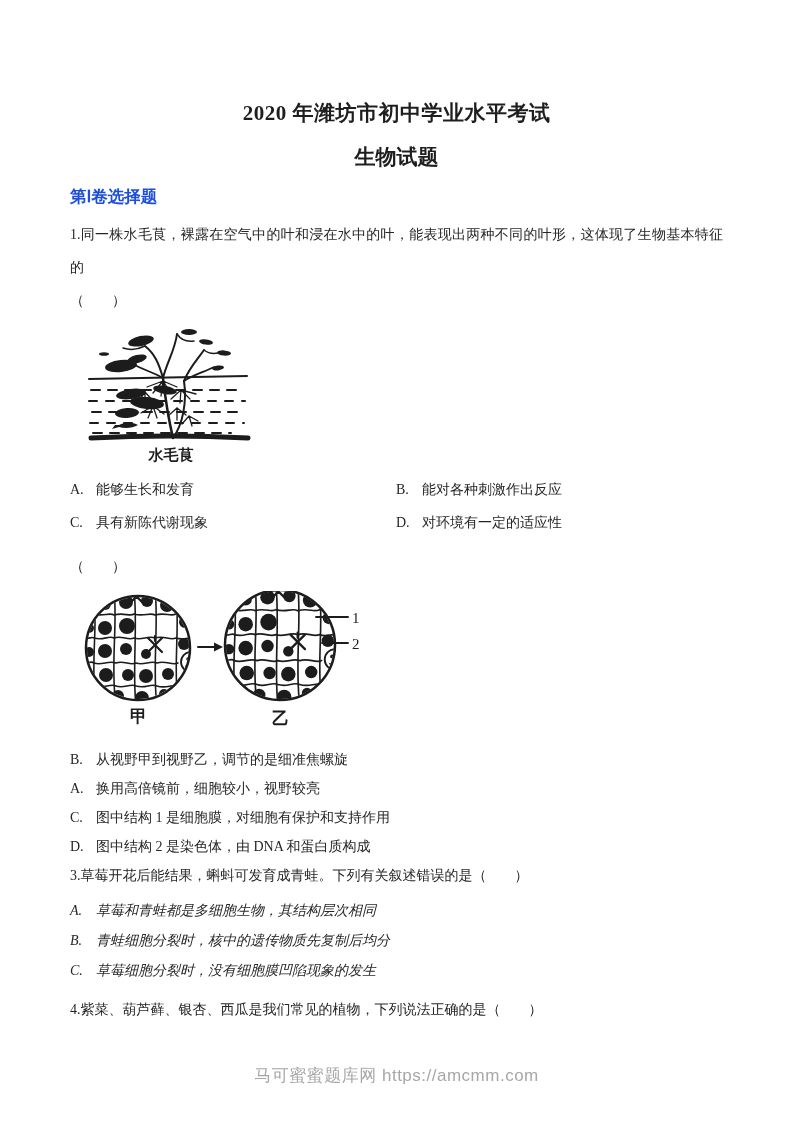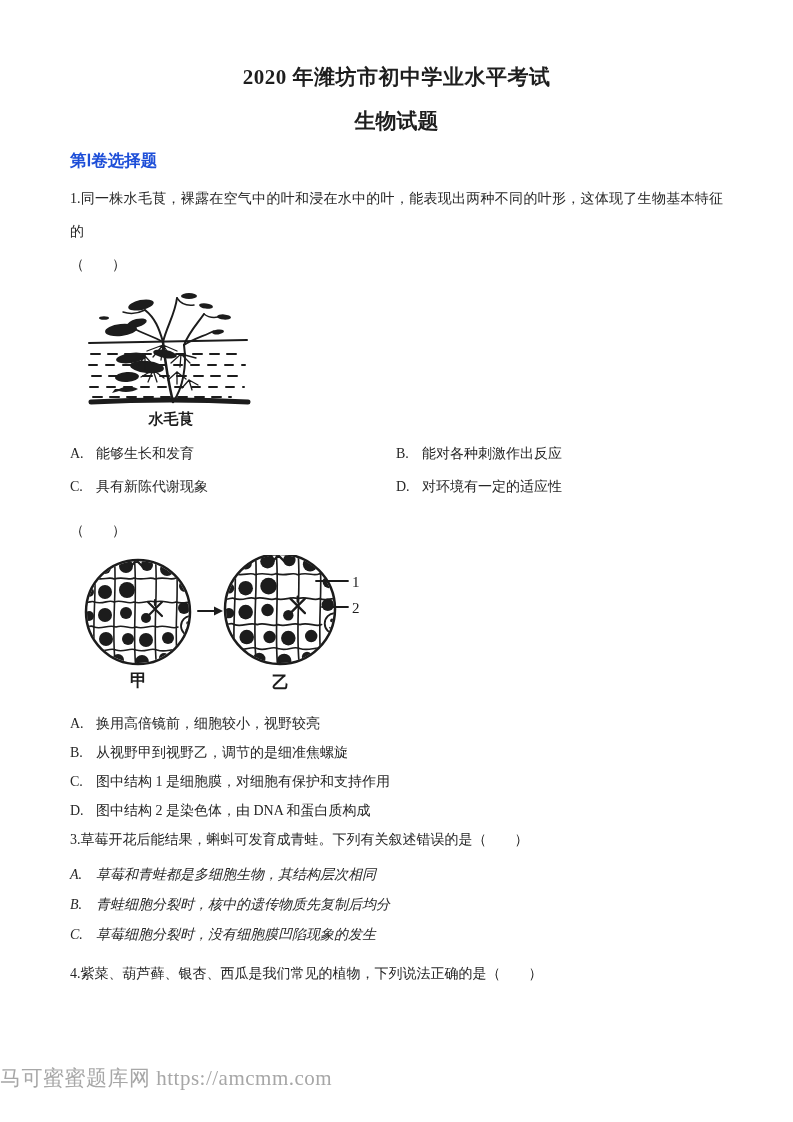--- a/index.html
+++ b/index.html
@@ -2,21 +2,21 @@
 <html><head>
 <meta charset="utf-8">
 <style>
   html,body { margin:0; padding:0; background:#ffffff; }
   .page {
     position:relative; width:793px; height:1122px; background:#ffffff;
     font-family:"Liberation Serif", serif; color:#262626; overflow:hidden;
   }
   .content { padding:0 70px; }
   .title {
-    padding-top:64px; font-size:21px; font-weight:bold; text-align:center;
+    padding-top:100px; font-size:21px; font-weight:bold; text-align:center;
     line-height:27px; color:#1e1e1e; letter-spacing:0.5px;
   }
   .subtitle {
     margin-top:17px; font-size:21px; font-weight:bold; text-align:center;
     line-height:27px; color:#1e1e1e;
   }
   .section-heading {
     margin-top:15px; font-size:16.5px; font-weight:bold; color:#1d4ed8; line-height:22px;
   }
   .stem { font-size:14px; line-height:33px; text-align:justify; }
@@ -29,22 +29,22 @@
     font-size:14px; line-height:33px;
   }
   .q2-stem-wrap { margin-top:11px; }
   .figure2 { margin-top:8px; margin-left:12px; width:302px; }
   .opt-list-29 { margin-top:13px; font-size:14px; line-height:29px; }
   .opt-list-30 { margin-top:5px; font-size:14px; line-height:30px;font-style:italic; }
   .q3-stem-wrap { }
   .q4-stem-wrap { margin-top:9px; }
   .opt-label { display:inline-block; min-width:26px; }
   .footer {
-    position:absolute; left:0; right:0; top:1064px; text-align:left;
-    font-family:Liberation Serif, serif; font-size:21px; color:#a7a7a7;
+    position:absolute; left:0; right:0; top:1064px; text-align:center;
+    font-family:Liberation Sans, sans-serif; font-size:17px; color:#a7a7a7;
     letter-spacing:0.5px;
   }
   svg text { font-family:"Liberation Serif", serif; fill:#1c1c1c; }
   .ink { stroke:#1c1c1c; fill:none; stroke-linecap:round; }
   .inkfill { fill:#1c1c1c; stroke:none; }
 </style>
 </head>
 <body>
 
 <div class="page">
@@ -203,22 +203,22 @@
         <path d="M240 52 H266" class="ink" stroke-width="1.8"></path>
         <text x="270" y="32" font-size="15">1</text>
         <text x="270" y="58" font-size="15">2</text>
 
         <text x="48" y="131" font-size="17" font-weight="bold">甲</text>
         <text x="190" y="133" font-size="17" font-weight="bold">乙</text>
       </svg>
     </div>
 
     <div class="opt-list-29">
+      <div><span class="opt-label">B.</span><span>从视野甲到视野乙，调节的是细准焦螺旋</span></div>
       <div><span class="opt-label">A.</span><span>换用高倍镜前，细胞较小，视野较亮</span></div>
-      <div><span class="opt-label">B.</span><span>从视野甲到视野乙，调节的是细准焦螺旋</span></div>
       <div><span class="opt-label">C.</span><span>图中结构 1 是细胞膜，对细胞有保护和支持作用</span></div>
       <div><span class="opt-label">D.</span><span>图中结构 2 是染色体，由 DNA 和蛋白质构成</span></div>
     </div>
 
     <div class="q3-stem-wrap">
       <div class="stem30">3.草莓开花后能结果，蝌蚪可发育成青蛙。下列有关叙述错误的是（　　）</div>
     </div>
     <div class="opt-list-30">
       <div><span class="opt-label">A.</span><span>草莓和青蛙都是多细胞生物，其结构层次相同</span></div>
       <div><span class="opt-label">B.</span><span>青蛙细胞分裂时，核中的遗传物质先复制后均分</span></div>

